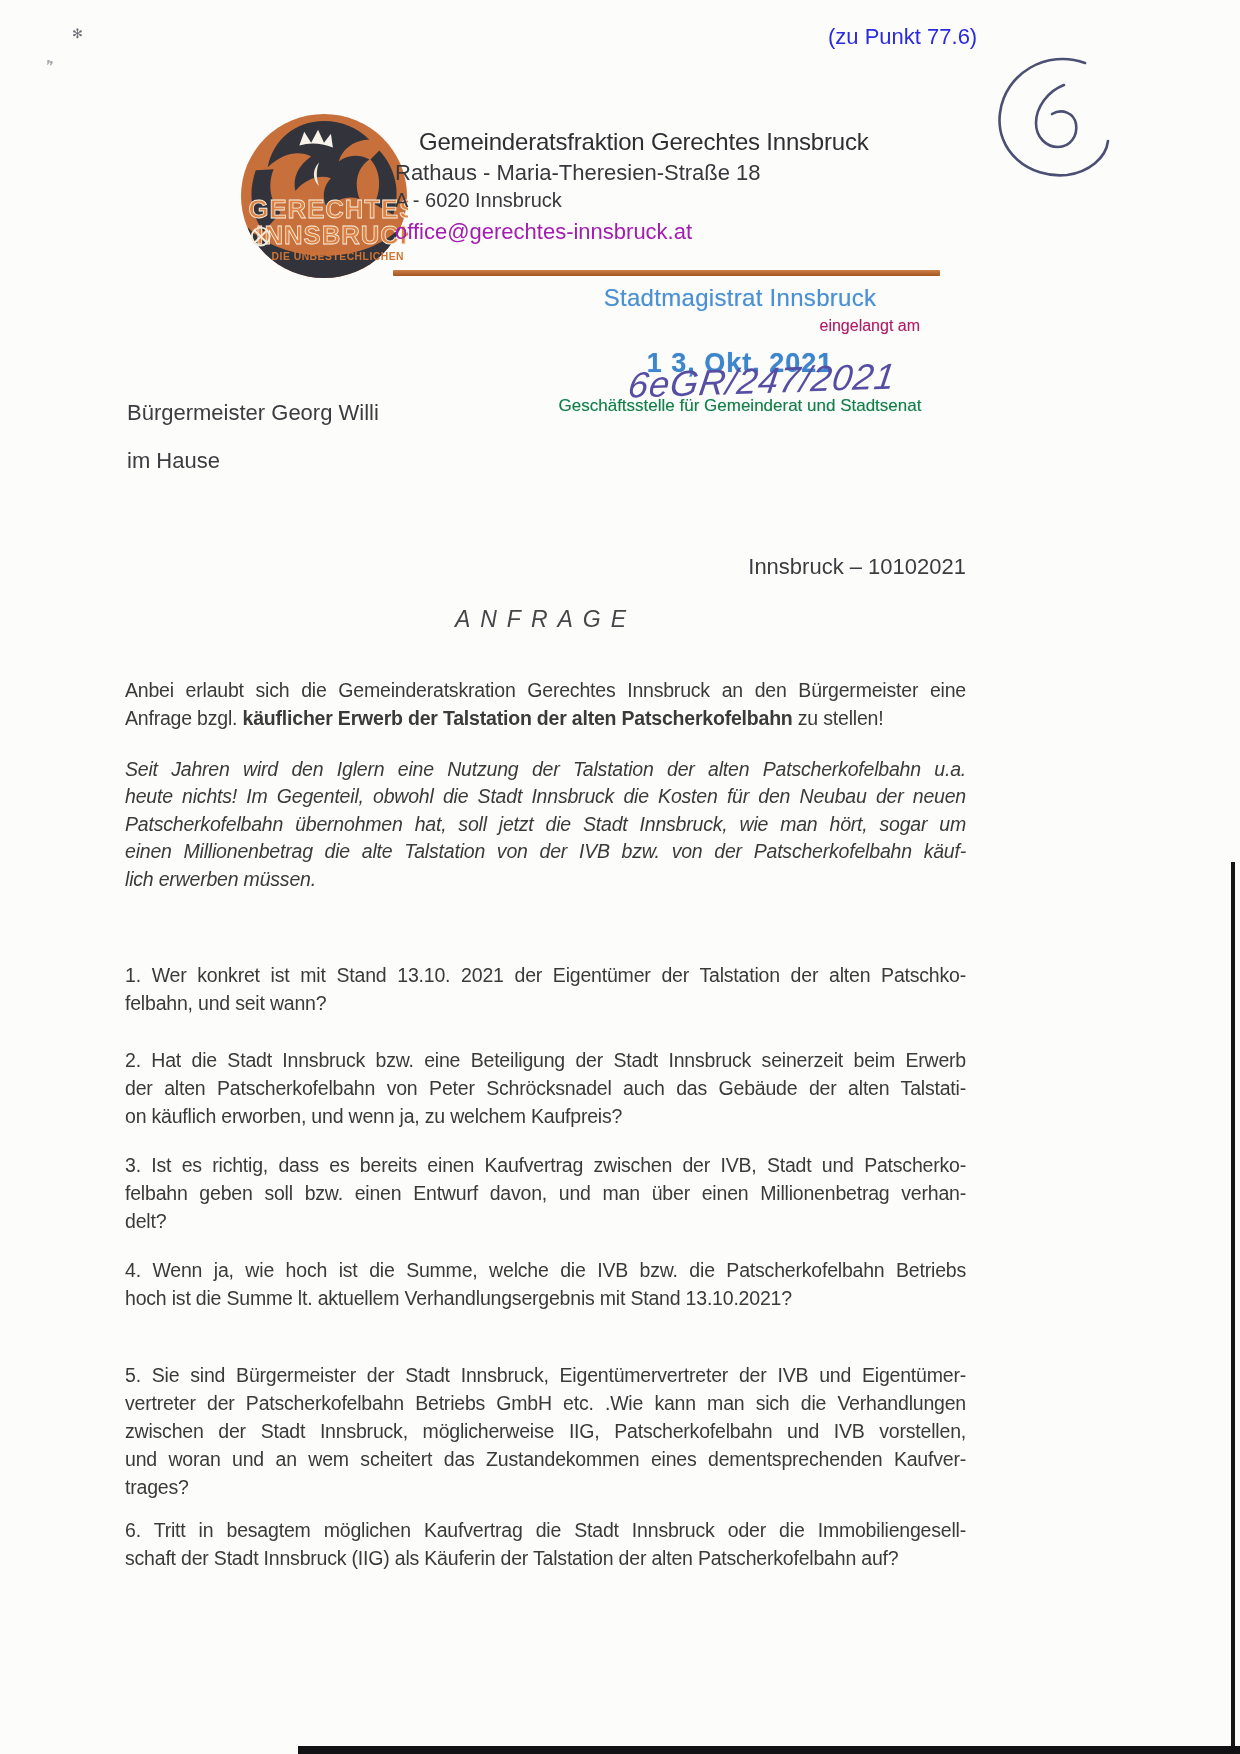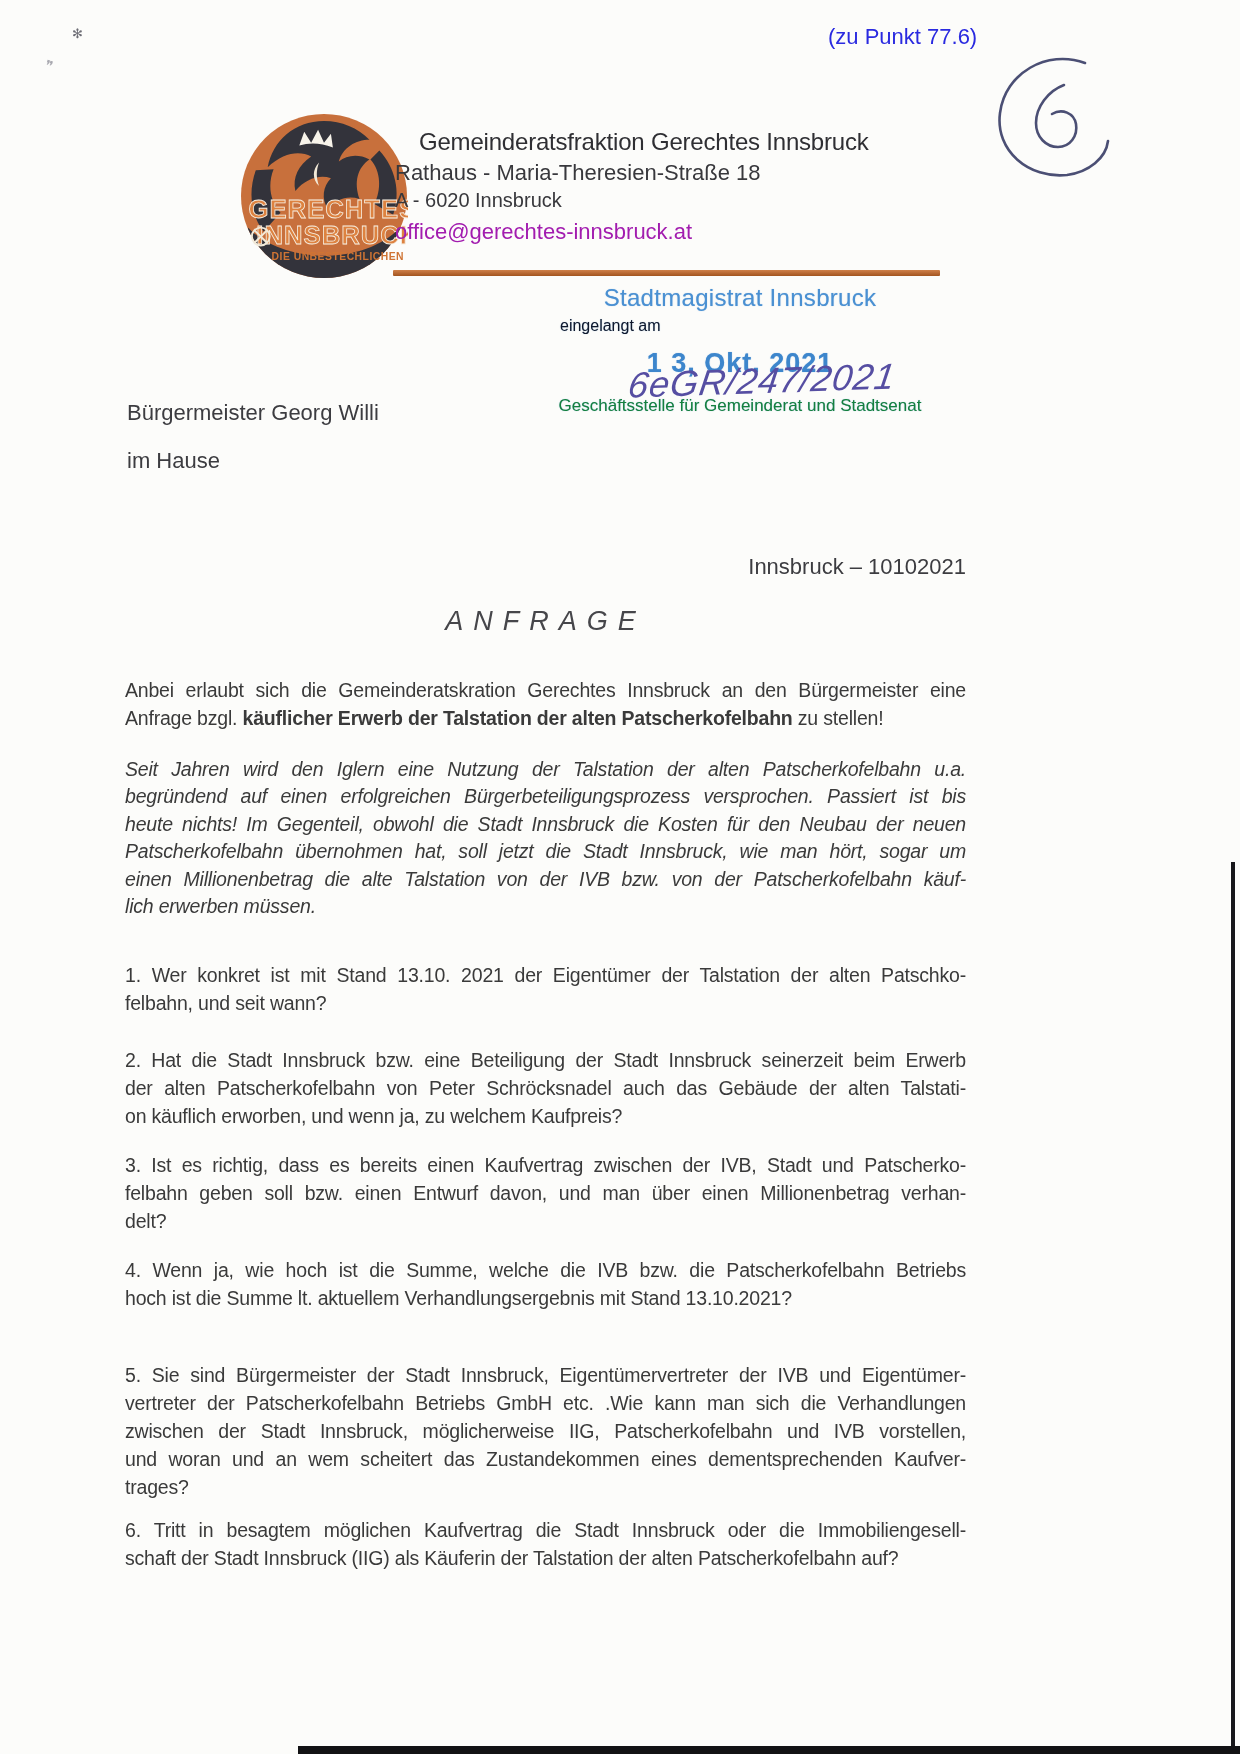--- a/index.html
+++ b/index.html
@@ -17,39 +17,39 @@
   .org-name { left:395px; top:128px; font-size:24px; font-weight:normal; color:#2f2f33; letter-spacing:-0.2px;margin-left:24px; }
   .addr1 { left:395px; top:160px; font-size:22px; color:#38383c; }
   .addr2 { left:395px; top:189px; font-size:20px; color:#38383c; }
   .email { left:395px; top:219px; font-size:22px; color:#a21caf; }
   .rule  { left:393px; top:270px; width:547px; height:6px;
            background:linear-gradient(#cf8049,#a2541f); border-radius:1px; }
 
   
   .stamp-office { left:560px; top:284px; width:360px; text-align:center;
                   font-size:24px; color:#4a90d2; letter-spacing:0.3px; text-shadow:0 0 1px rgba(74,144,210,.5); }
-  .stamp-label  { left:560px; top:317px; width:360px; text-align:left;
-                  font-size:16px; color:#0f172a; text-shadow:0 0 1px rgba(74,144,210,.5); }
+  .stamp-label  { left:560px; top:317px; width:360px; text-align:right;
+                  font-size:16px; color:#be185d; text-shadow:0 0 1px rgba(74,144,210,.5); }
   .stamp-date   { left:560px; top:348px; width:360px; text-align:center;
                   font-size:27px; font-weight:bold; color:#3d86cc; letter-spacing:1px;
                   text-shadow:0 0 1px rgba(61,134,204,.6); }
   .stamp-ref    { left:592px; top:360px; width:340px; text-align:center;
                   font-size:36px; font-style:italic; color:#564ea2; letter-spacing:1px;
                   transform:rotate(-2deg) skewX(-10deg); }
   .stamp-dept   { left:528px; top:396px; width:424px; text-align:center;
                   font-size:17px; color:#15803d; text-shadow:0 0 1px rgba(74,144,210,.55); }
 
   
   .recipient-name { left:127px; top:400px; font-size:22px; color:#3c3c40; }
   .recipient-loc  { left:127px; top:448px; font-size:22px; color:#3c3c40; }
 
   
   .dateline { left:125px; top:554px; width:841px; text-align:right; font-size:22px; color:#3c3c40; }
   .doc-title { left:125px; top:606px; width:841px; text-align:center;
-               font-size:27px; font-style:italic; letter-spacing:10px; color:#46464a; }
+               font-size:23px; font-style:italic; letter-spacing:10px; color:#46464a; }
 
   
   .doc-text { font-size:19.5px; letter-spacing:-0.2px; color:#3a3a3a; width:841px; left:125px; }
   .jline { text-align:justify; text-align-last:justify; white-space:nowrap; }
   .lline { white-space:nowrap; }
   .intro    { top:676px; line-height:28px; }
   .preamble { top:756px; line-height:27.4px; font-style:italic; }
   .q1 { top:961px;  line-height:28px; }
   .q2 { top:1046px; line-height:28px; }
   .q3 { top:1151px; line-height:28px; }
@@ -131,21 +131,20 @@
   <div class="abs dateline">Innsbruck – 10102021</div>
   <div class="abs doc-title">ANFRAGE</div>
 
   <div class="abs doc-text intro">
     <div class="jline">Anbei erlaubt sich die Gemeinderatskration Gerechtes Innsbruck an den Bürgermeister eine</div>
     <div class="lline"><span>Anfrage bzgl. </span><b>käuflicher Erwerb der Talstation der alten Patscherkofelbahn</b><span> zu stellen!</span></div>
   </div>
 
   <div class="abs doc-text preamble">
     <div class="jline">Seit Jahren wird den Iglern eine Nutzung der Talstation der alten Patscherkofelbahn u.a.</div>
-    <div class="jline">begründend auf einen erfolgreichen Bürgerbeteiligungsprozess versprochen. Passiert ist bis</div>
     <div class="jline">heute nichts! Im Gegenteil, obwohl die Stadt Innsbruck die Kosten für den Neubau der neuen</div>
     <div class="jline">Patscherkofelbahn übernohmen hat, soll jetzt die Stadt Innsbruck, wie man hört, sogar um</div>
     <div class="jline">einen Millionenbetrag die alte Talstation von der IVB bzw. von der Patscherkofelbahn käuf-</div>
     <div class="lline">lich erwerben müssen.</div>
   </div>
 
   <div class="abs doc-text q1">
     <div class="jline">1. Wer konkret ist mit Stand 13.10. 2021 der Eigentümer der Talstation der alten Patschko-</div>
     <div class="lline">felbahn, und seit wann?</div>
   </div>

